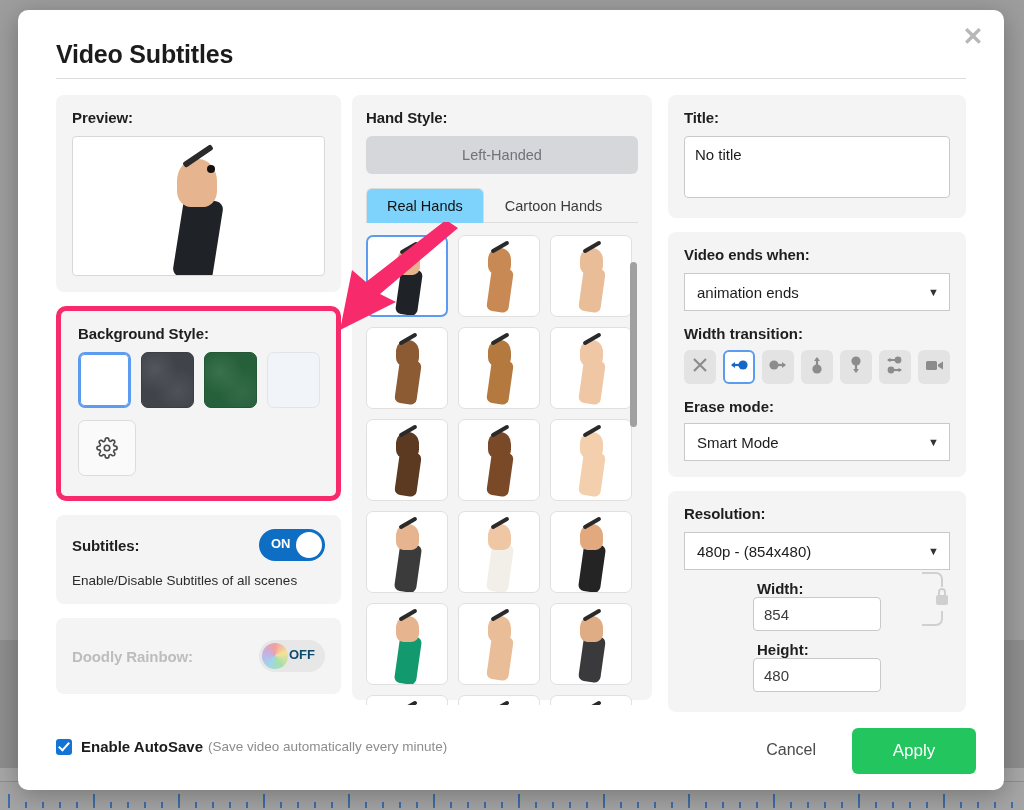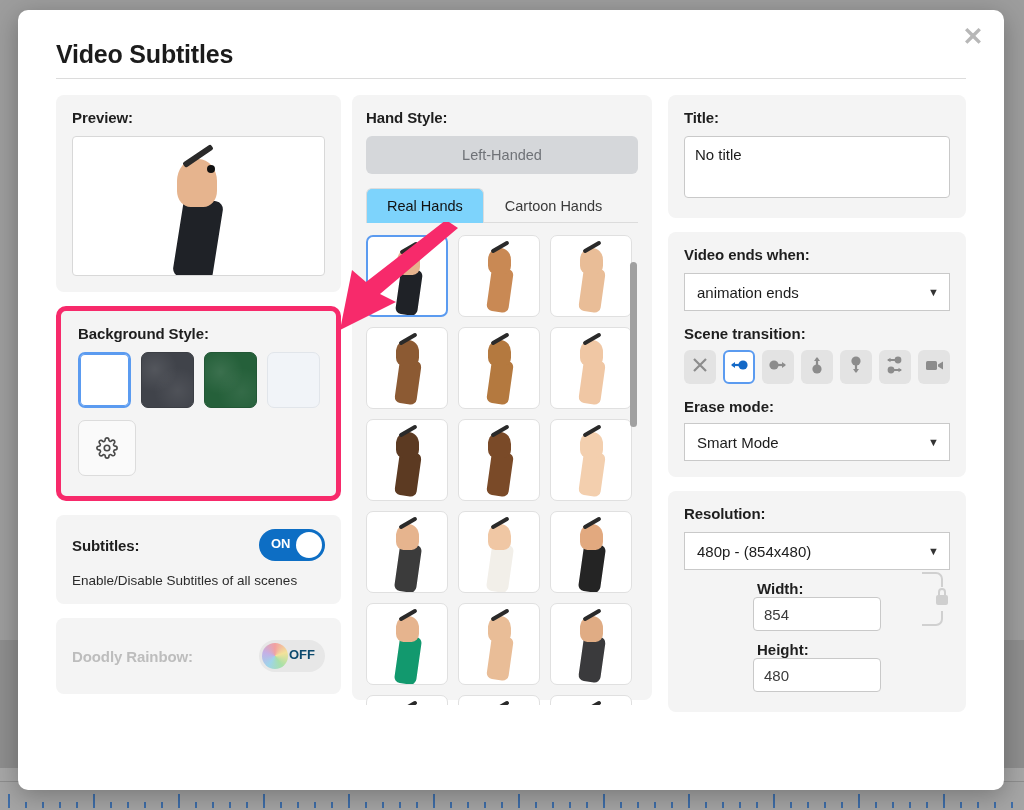--- a/index.html
+++ b/index.html
@@ -480,21 +480,21 @@
       <textarea class="ta" placeholder="No title" style="">No title</textarea>
     </div>
 
     <div class="card">
       <div class="card-label">Video ends when:</div>
       <div class="sel-box">
         <span>animation ends</span>
         <span class="caret">▼</span>
       </div>
 
-      <div class="sub-label">Scene transition:</div>
+      <div class="sub-label">Width transition:</div>
       <div class="trans-row" id="trans-row">
           <div class="trans-btn">
             <span><svg width="22" height="22" viewBox="0 0 22 22">
                 <path d="M5 5 L17 17 M17 5 L5 17" stroke="#8c8c8c" stroke-width="2.2" fill="none"></path>
               </svg></span>
           </div>
           <div class="trans-btn sel">
             <span><svg width="22" height="22" viewBox="0 0 22 22">
                 <circle cx="15" cy="11" r="4.6" fill="#1469c7"></circle>
                 <path d="M11 11 H4" stroke="#1469c7" stroke-width="2.2"></path>
@@ -567,17 +567,26 @@
         <path d="M2 10 H16 a6 6 0 0 1 6 6 V24" stroke="#d0d0d0" stroke-width="2"></path>
         <path d="M2 62 H16 a6 6 0 0 0 6 -6 V48" stroke="#d0d0d0" stroke-width="2"></path>
         <g>
           <rect x="16" y="32" width="12" height="10" rx="2" fill="#cfcfcf"></rect>
           <path d="M19 32 v-3 a3 3 0 0 1 6 0 v3" stroke="#cfcfcf" stroke-width="2" fill="none"></path>
         </g>
       </svg>
     </div>
   </div>
 
+  <div id="footer">
+    <div id="autosave-wrap">
+      <span class="cbox"></span>
+      <span id="autosave-label">Enable AutoSave</span>
+      <span id="autosave-note">(Save video automatically every minute)</span>
+    </div>
+    <button id="cancel-btn">Cancel</button>
+    <button id="apply-btn">Apply</button>
+  </div>
 </div>
 
 <svg id="arrow-annot" width="145" height="115" viewBox="0 0 145 115">
   <path d="M140 6 L62 72 L78 80 L22 108 L34 48 L48 60 L128 -2 Z" fill="#f72a6b"></path>
 </svg>
 
 </body></html>

